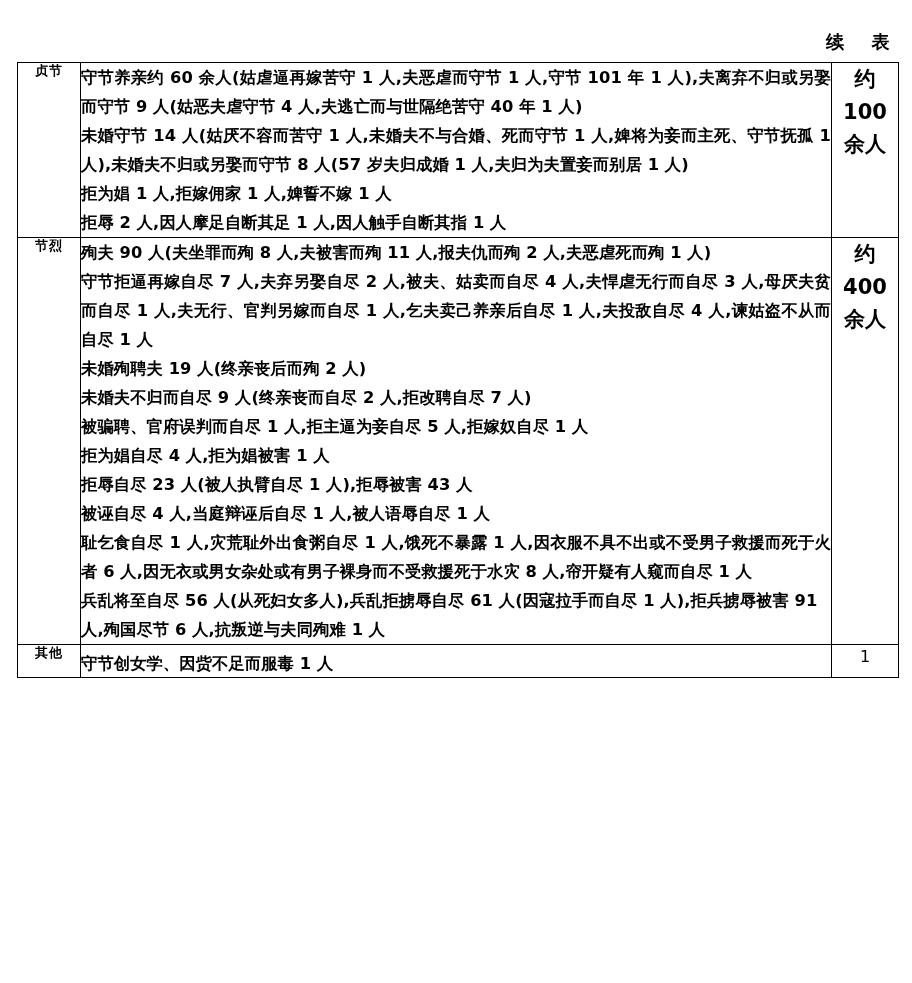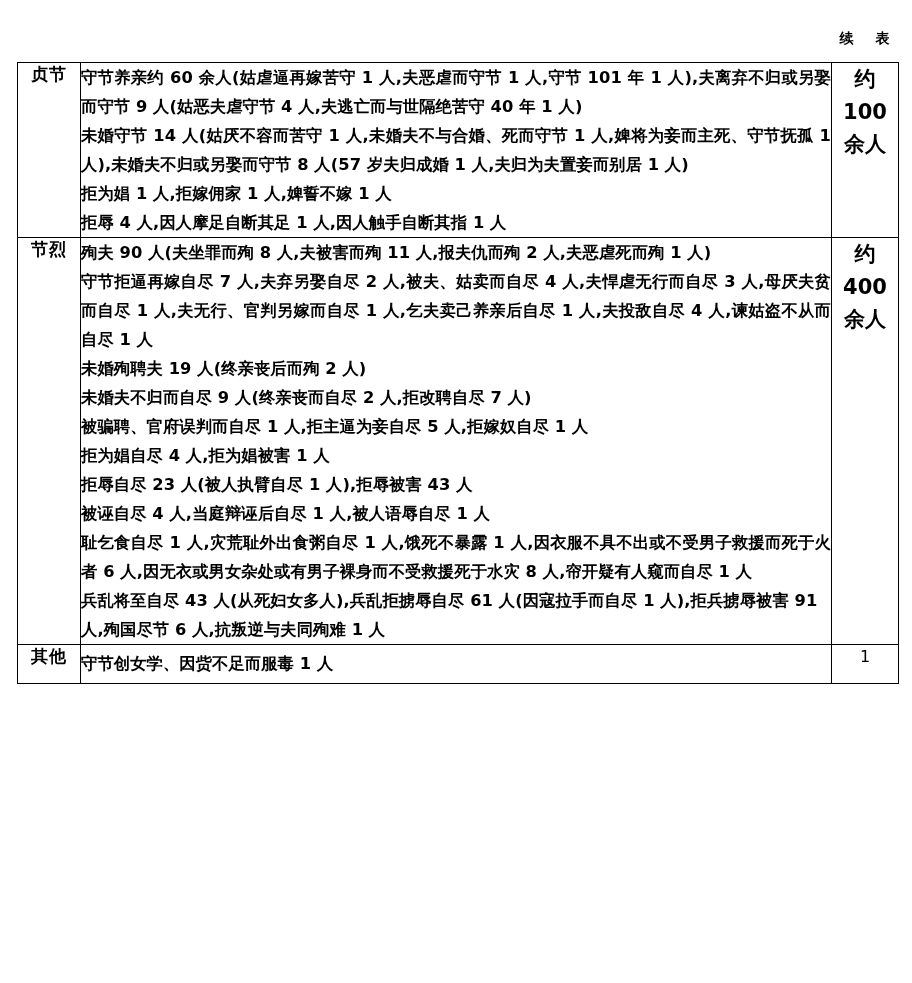--- a/index.html
+++ b/index.html
@@ -21,21 +21,21 @@
     width: 912px;
     height: 983px;
     box-sizing: border-box;
   }
 
   
   .sheet-header {
     position: absolute;
     top: 30px;
     right: 22px;
-    font-size: 14px;
+    font-size: 18px;
     font-weight: bold;
     letter-spacing: 0.5px;
     white-space: pre;
   }
 
   
   .tbl {
     position: absolute;
     top: 62px;
     left: 17px;
@@ -49,21 +49,21 @@
     padding: 0;
   }
   .col-cat   { width: 62px; }
   .col-body  { width: 750px; margin-top: 24px; }
   .col-total { width: 66px; }
 
   
   .cat {
     text-align: center;
     vertical-align: middle;
-    font-size: 17px;
+    font-size: 13px;
     font-weight: bold;
     letter-spacing: 1px;
     line-height: 1.3;
   }
 
   
   .total {
     text-align: center;
     vertical-align: middle;
     font-size: 21px;
@@ -89,61 +89,60 @@
     text-align: justify;
     text-justify: inter-character;
   }
   .body p:last-child { text-align: left; }
 
   
   .body p { text-align-last: left; }
 
   .row-last .body {
     padding-top: 6px;
-    padding-bottom: 6px;
     line-height: 1.6;
   }
 </style>
 </head>
 <body>
 
 <div class="page">
 
   <div class="sheet-header">续    表</div>
 
   <table class="tbl">
     <tbody>
 
       <tr>
         <td class="cat col-cat">贞节</td>
         <td class="body col-body">
           <p>守节养亲约 60 余人(姑虐逼再嫁苦守 1 人,夫恶虐而守节 1 人,守节 101 年 1 人),夫离弃不归或另娶而守节 9 人(姑恶夫虐守节 4 人,夫逃亡而与世隔绝苦守 40 年 1 人)</p>
           <p>未婚守节 14 人(姑厌不容而苦守 1 人,未婚夫不与合婚、死而守节 1 人,婢将为妾而主死、守节抚孤 1 人),未婚夫不归或另娶而守节 8 人(57 岁夫归成婚 1 人,夫归为夫置妾而别居 1 人)</p>
           <p>拒为娼 1 人,拒嫁佣家 1 人,婢誓不嫁 1 人</p>
-          <p>拒辱 4 人,因人摩足自断其足 1 人,因人触手自断其指 1 人</p>
+          <p>拒辱 2 人,因人摩足自断其足 1 人,因人触手自断其指 1 人</p>
         </td>
         <td class="total col-total">
           <div>约 100</div>
           <div>余人</div>
         </td>
       </tr>
 
       <tr>
         <td class="cat col-cat">节烈</td>
         <td class="body col-body">
           <p>殉夫 90 人(夫坐罪而殉 8 人,夫被害而殉 11 人,报夫仇而殉 2 人,夫恶虐死而殉 1 人)</p>
           <p>守节拒逼再嫁自尽 7 人,夫弃另娶自尽 2 人,被夫、姑卖而自尽 4 人,夫悍虐无行而自尽 3 人,母厌夫贫而自尽 1 人,夫无行、官判另嫁而自尽 1 人,乞夫卖己养亲后自尽 1 人,夫投敌自尽 4 人,谏姑盗不从而自尽 1 人</p>
           <p>未婚殉聘夫 19 人(终亲丧后而殉 2 人)</p>
           <p>未婚夫不归而自尽 9 人(终亲丧而自尽 2 人,拒改聘自尽 7 人)</p>
           <p>被骗聘、官府误判而自尽 1 人,拒主逼为妾自尽 5 人,拒嫁奴自尽 1 人</p>
           <p>拒为娼自尽 4 人,拒为娼被害 1 人</p>
           <p>拒辱自尽 23 人(被人执臂自尽 1 人),拒辱被害 43 人</p>
           <p>被诬自尽 4 人,当庭辩诬后自尽 1 人,被人语辱自尽 1 人</p>
           <p>耻乞食自尽 1 人,灾荒耻外出食粥自尽 1 人,饿死不暴露 1 人,因衣服不具不出或不受男子救援而死于火者 6 人,因无衣或男女杂处或有男子裸身而不受救援死于水灾 8 人,帘开疑有人窥而自尽 1 人</p>
-          <p>兵乱将至自尽 43 人(从死妇女多人),兵乱拒掳辱自尽 61 人(因寇拉手而自尽 1 人),拒兵掳辱被害 91 人,殉国尽节 6 人,抗叛逆与夫同殉难 1 人</p>
+          <p>兵乱将至自尽 56 人(从死妇女多人),兵乱拒掳辱自尽 61 人(因寇拉手而自尽 1 人),拒兵掳辱被害 91 人,殉国尽节 6 人,抗叛逆与夫同殉难 1 人</p>
         </td>
         <td class="total col-total">
           <div>约 400</div>
           <div>余人</div>
         </td>
       </tr>
 
       <tr class="row-last">
         <td class="cat col-cat">其他</td>
         <td class="body col-body">

